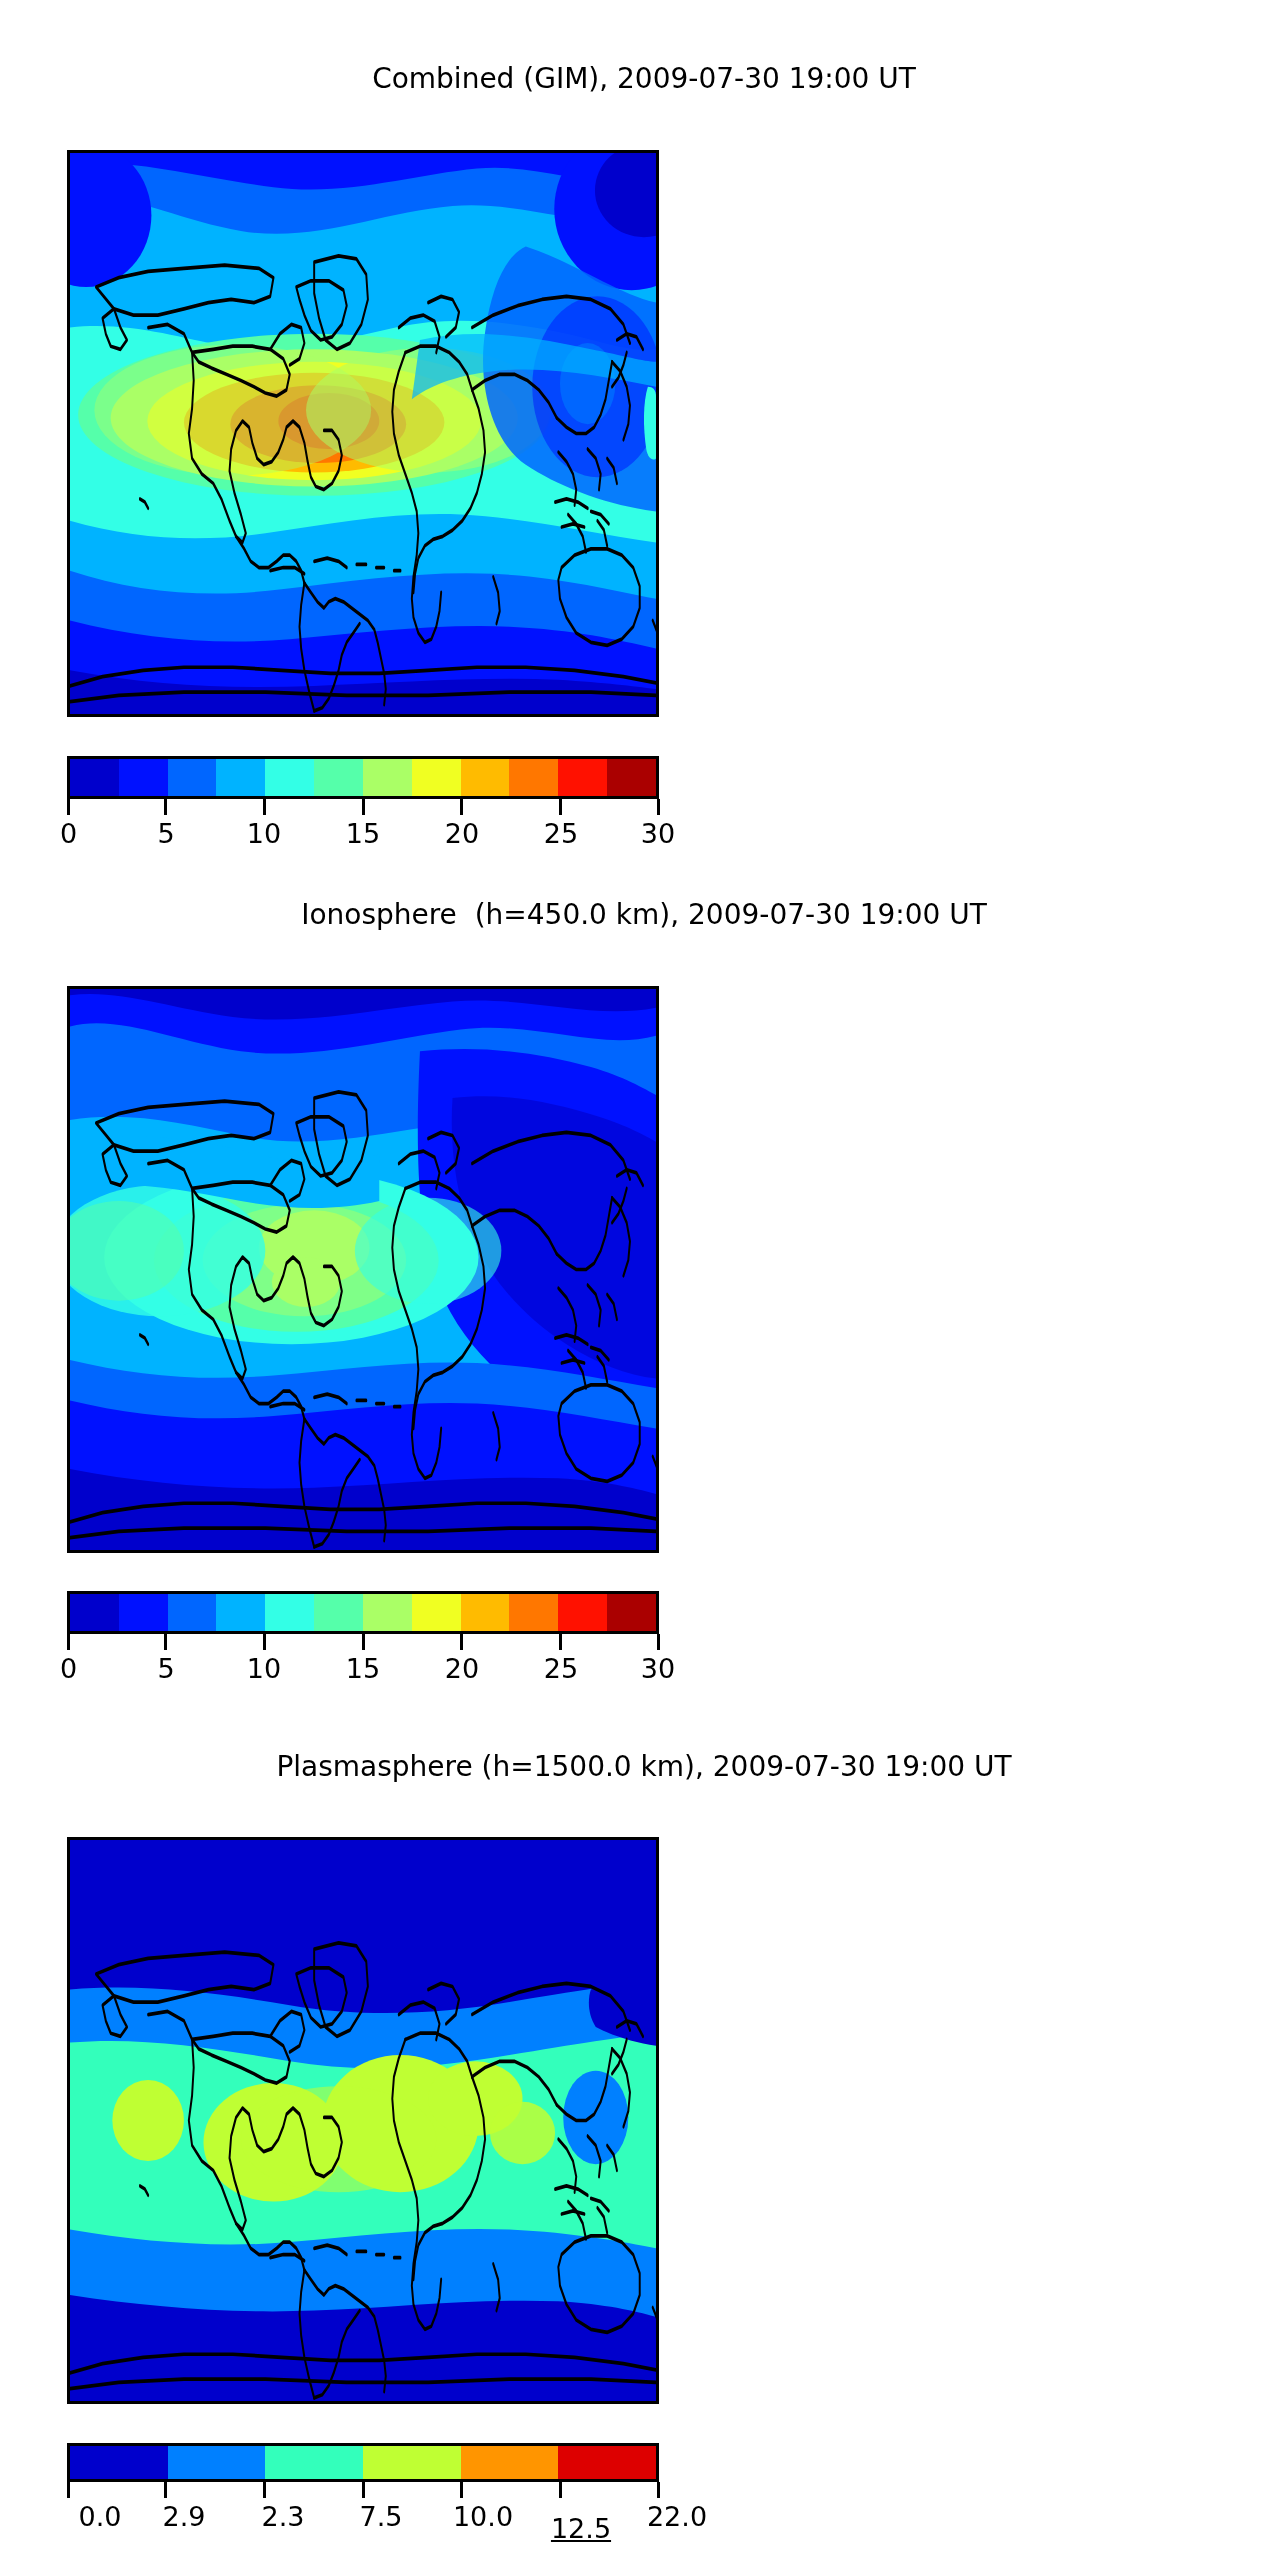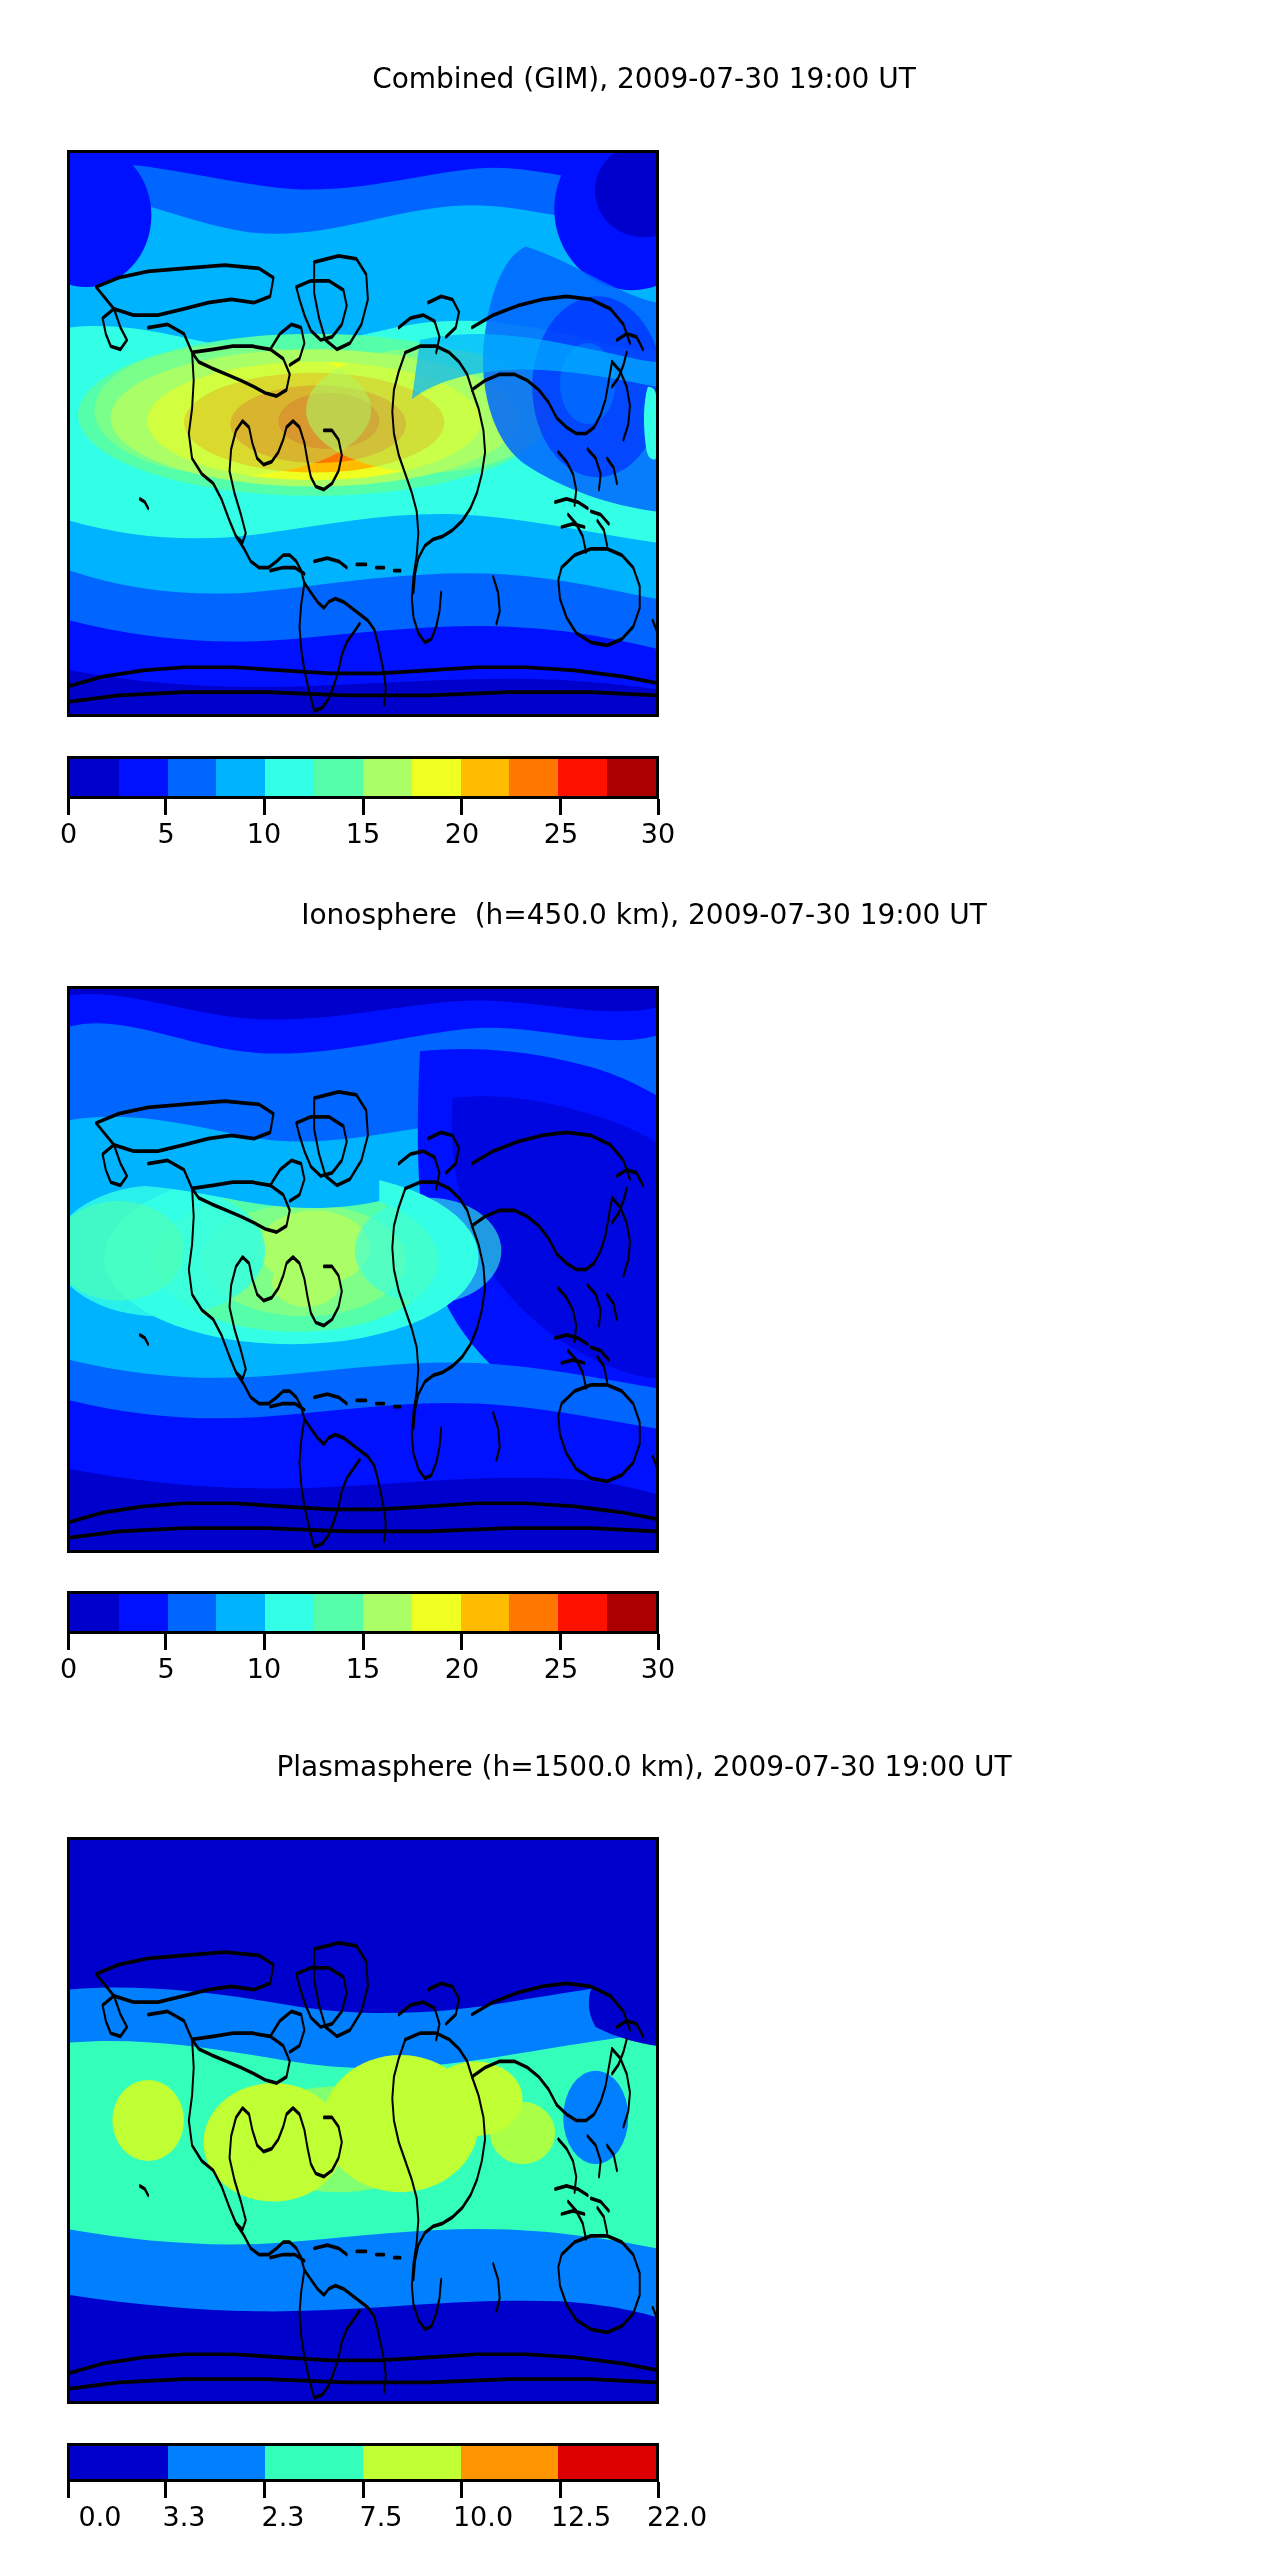--- a/index.html
+++ b/index.html
@@ -408,24 +408,24 @@
       </div>
       <div class="cb-ticks" style="top:39px;height:60px;">
         <div class="cb-tick" style="left:0px;"></div>
         <div class="cb-tick" style="left:97px;"></div>
         <div class="cb-tick" style="left:196px;"></div>
         <div class="cb-tick" style="left:295px;"></div>
         <div class="cb-tick" style="left:393px;"></div>
         <div class="cb-tick" style="left:492px;"></div>
         <div class="cb-tick" style="left:590px;"></div>
         <div class="cb-label" style="left:19px;top:19px;margin-left:14px;">0.0</div>
-        <div class="cb-label" style="left:117px;top:19px;">3.3</div>
+        <div class="cb-label" style="left:117px;top:19px;">2.9</div>
         <div class="cb-label" style="left:216px;top:19px;">2.3</div>
         <div class="cb-label" style="left:314px;top:19px;">7.5</div>
         <div class="cb-label" style="left:416px;top:19px;">10.0</div>
-        <div class="cb-label" style="left:514px;top:19px;">12.5</div>
+        <div class="cb-label" style="left:514px;top:31px;text-decoration:underline;">12.5</div>
         <div class="cb-label" style="left:610px;top:19px;">22.0</div>
       </div>
     </div>
   </div>
 
 </div>
 
 
 </body></html>

